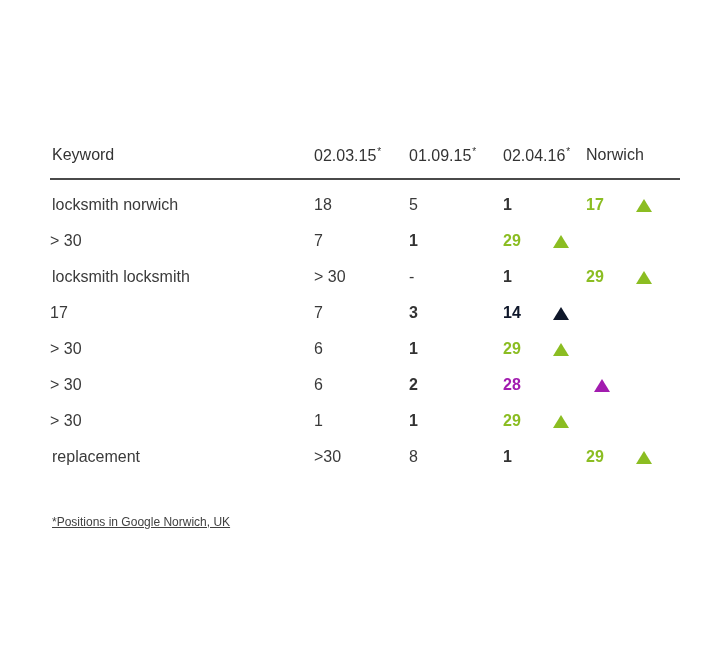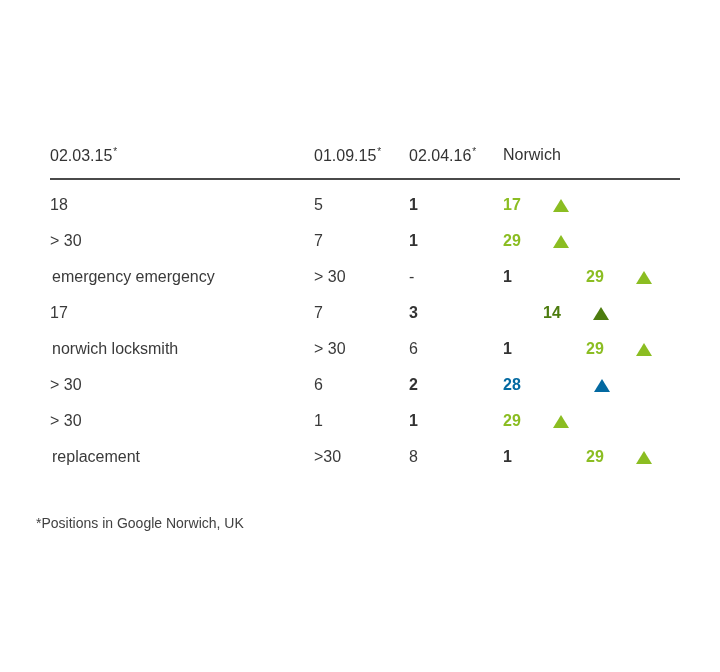--- a/index.html
+++ b/index.html
@@ -38,99 +38,100 @@
   .tri {
     display: inline-block;
     width: 0; height: 0;
     border-left: 8px solid transparent;
     border-right: 8px solid transparent;
     border-bottom: 13px solid currentColor;
     margin-left: 30px;
   }
 
   .footnote {
-    position: absolute; left: 36px; top: 515px;
-    font-size: 14px; color: #414141;
+    position: absolute; left: 52px; top: 515px;
+    font-size: 12px; color: #414141; text-decoration: underline;
   }
 </style>
 </head>
 <body>
 
 <div class="page">
 
   <div class="rank-table">
 
     <div class="trow header-row">
+      <div class="cell keyword">Keyword</div>
       <div class="cell"><span>02.03.15</span><span class="hdr-sup">*</span></div>
       <div class="cell"><span>01.09.15</span><span class="hdr-sup">*</span></div>
       <div class="cell"><span>02.04.16</span><span class="hdr-sup">*</span></div>
       <div class="cell">Norwich</div>
     </div>
 
     <div class="rule"></div>
 
     <div class="rows-wrap">
 
       <div class="trow">
+        <div class="cell keyword">locksmith norwich</div>
         <div class="cell">18</div>
         <div class="cell">5</div>
         <div class="cell pos3">1</div>
         <div class="cell change" style="color:#8bbd22;">
             <span class="change-num">17</span>
             <span class="tri"></span>
           </div>
       </div>
 
       <div class="trow">
         <div class="cell">&gt; 30</div>
         <div class="cell">7</div>
         <div class="cell pos3">1</div>
         <div class="cell change" style="color:#8bbd22;">
             <span class="change-num">29</span>
             <span class="tri"></span>
           </div>
       </div>
 
       <div class="trow">
-        <div class="cell keyword">emergency emergency</div>
+        <div class="cell keyword">locksmith locksmith</div>
         <div class="cell">&gt; 30</div>
         <div class="cell">-</div>
         <div class="cell pos3">1</div>
         <div class="cell change" style="color:#8bbd22;">
             <span class="change-num">29</span>
             <span class="tri"></span>
           </div>
       </div>
 
       <div class="trow">
         <div class="cell">17</div>
         <div class="cell">7</div>
         <div class="cell pos3">3</div>
-        <div class="cell change" style="color:#4d7c0f;margin-left:40px;">
+        <div class="cell change" style="color:#0f172a;">
             <span class="change-num">14</span>
             <span class="tri"></span>
           </div>
       </div>
 
       <div class="trow">
-        <div class="cell keyword">norwich locksmith</div>
         <div class="cell">&gt; 30</div>
         <div class="cell">6</div>
         <div class="cell pos3">1</div>
         <div class="cell change" style="color:#8bbd22;">
             <span class="change-num">29</span>
             <span class="tri"></span>
           </div>
       </div>
 
       <div class="trow">
         <div class="cell">&gt; 30</div>
         <div class="cell">6</div>
         <div class="cell pos3">2</div>
-        <div class="cell change" style="color:#0369a1;gap:41px;">
+        <div class="cell change" style="color:#a21caf;gap:41px;">
             <span class="change-num">28</span>
             <span class="tri"></span>
           </div>
       </div>
 
       <div class="trow">
         <div class="cell">&gt; 30</div>
         <div class="cell">1</div>
         <div class="cell pos3">1</div>
         <div class="cell change" style="color:#8bbd22;">

